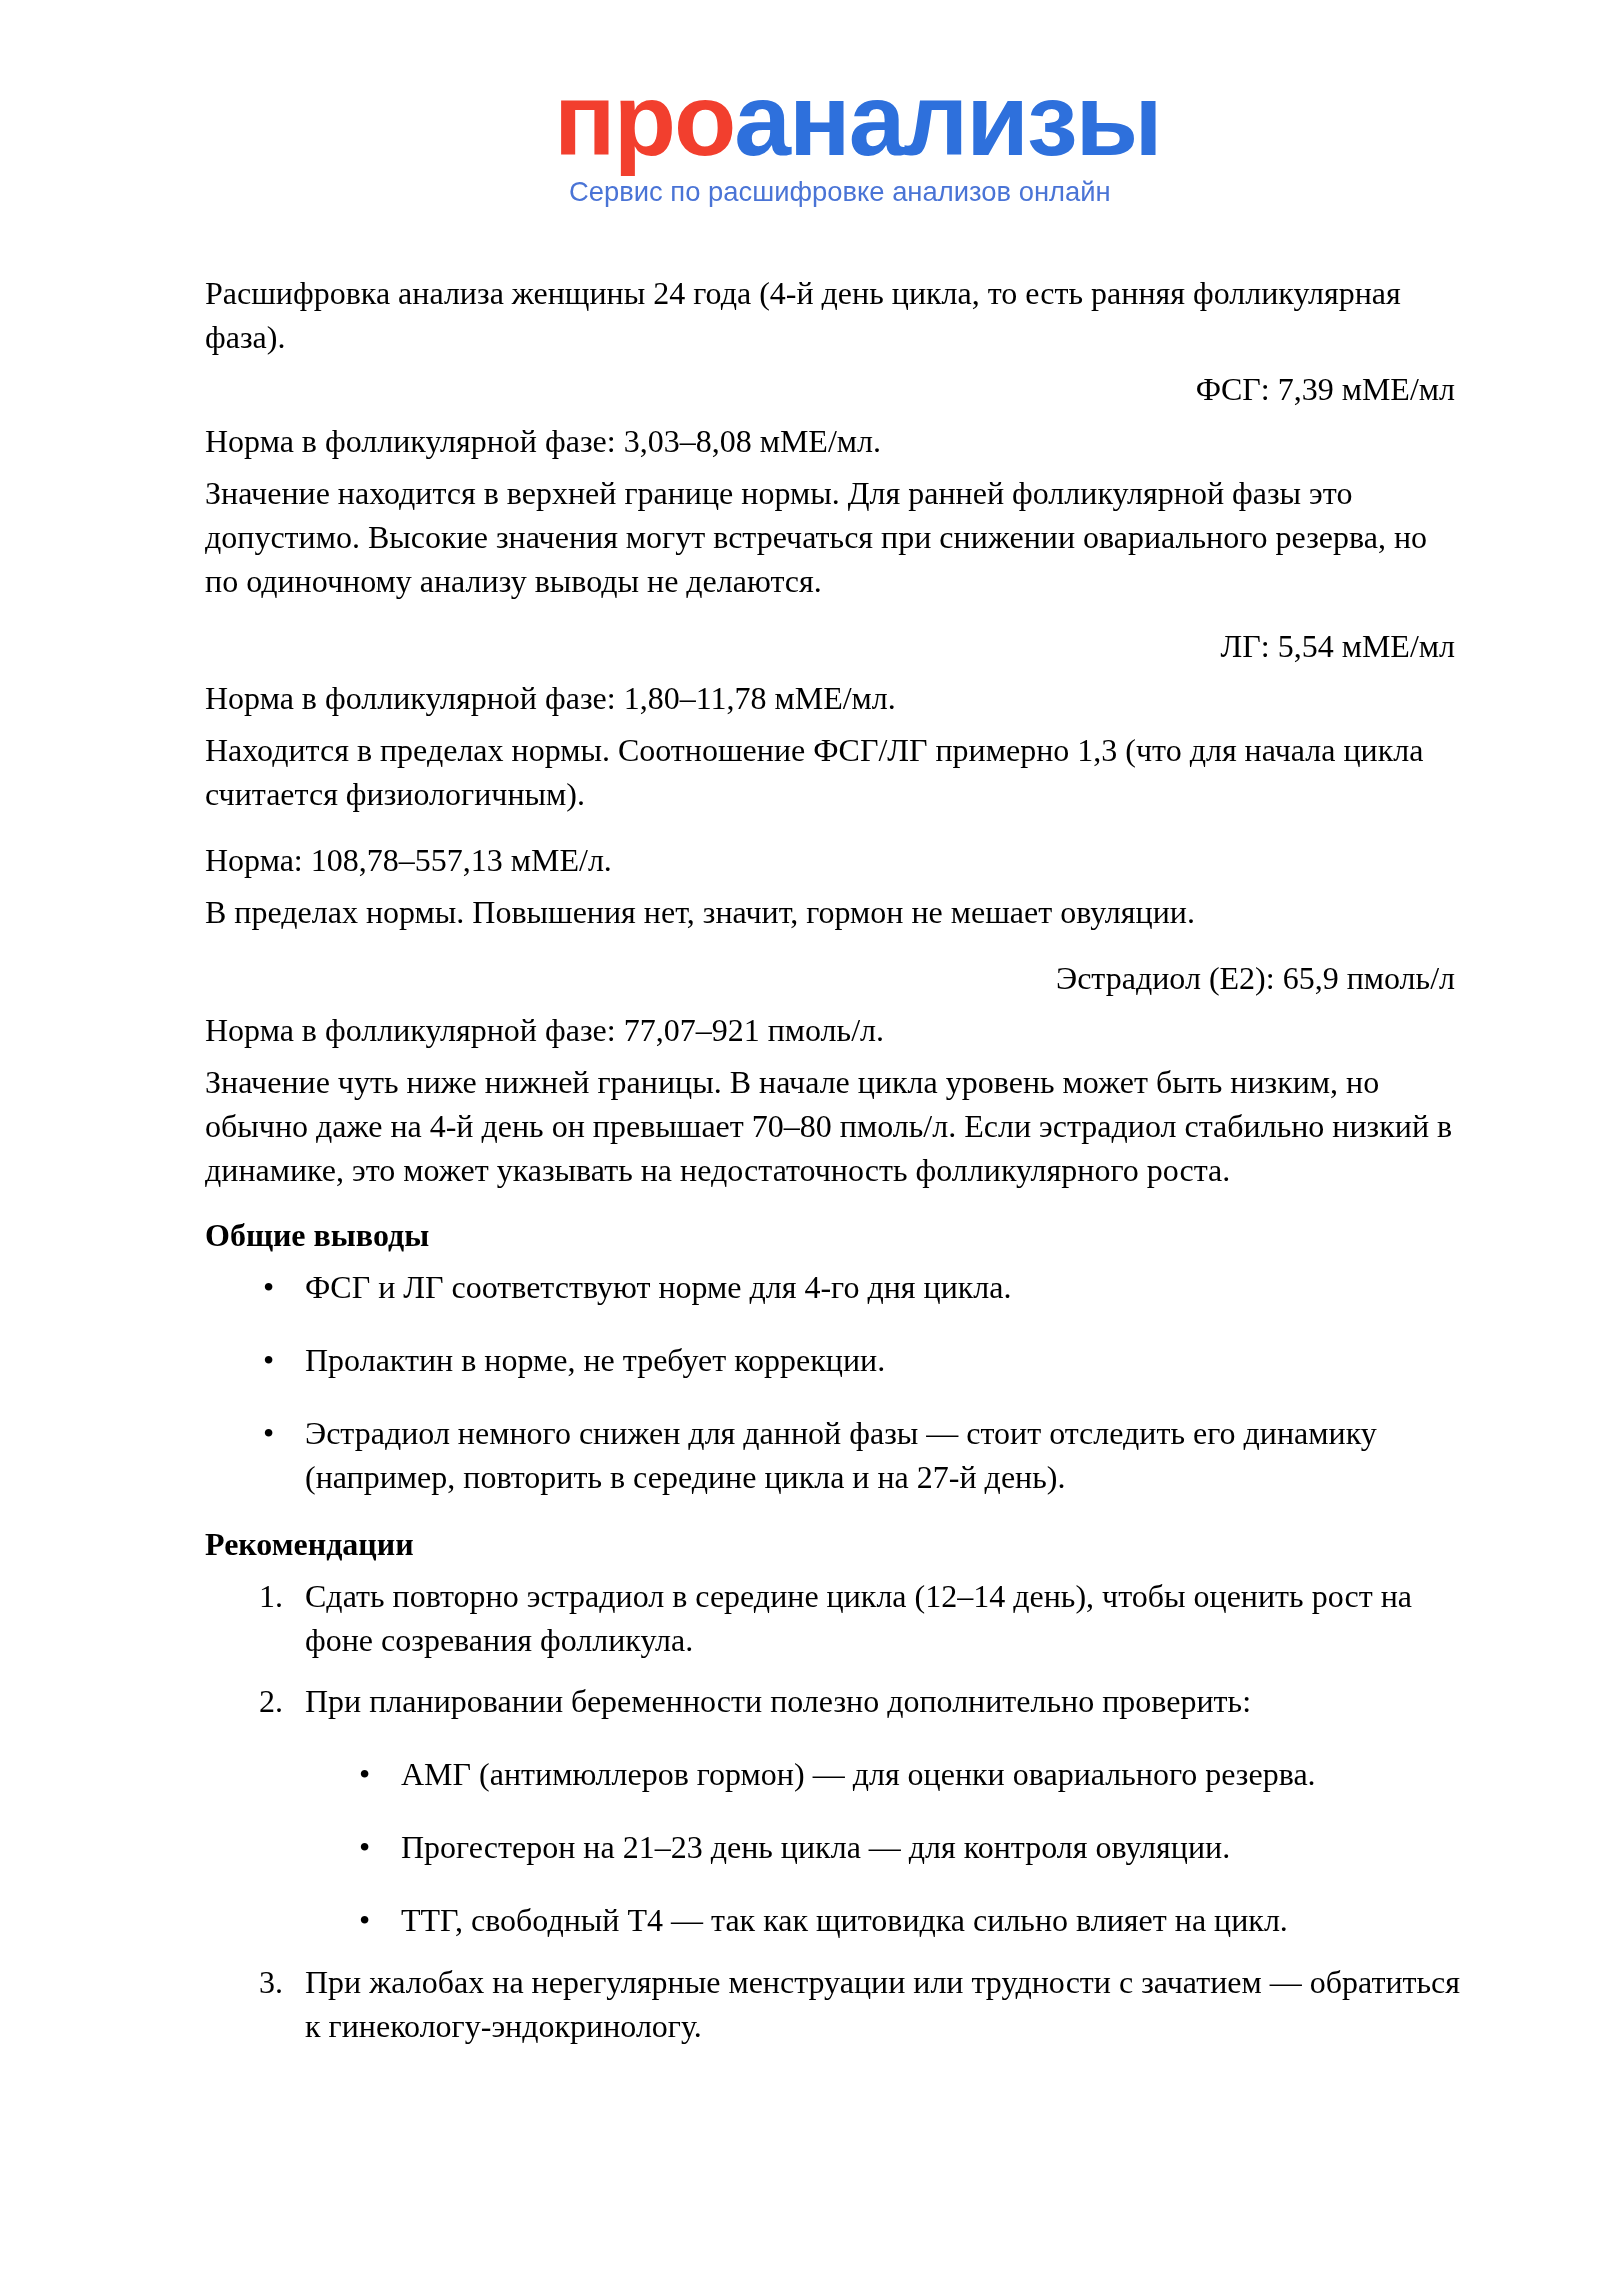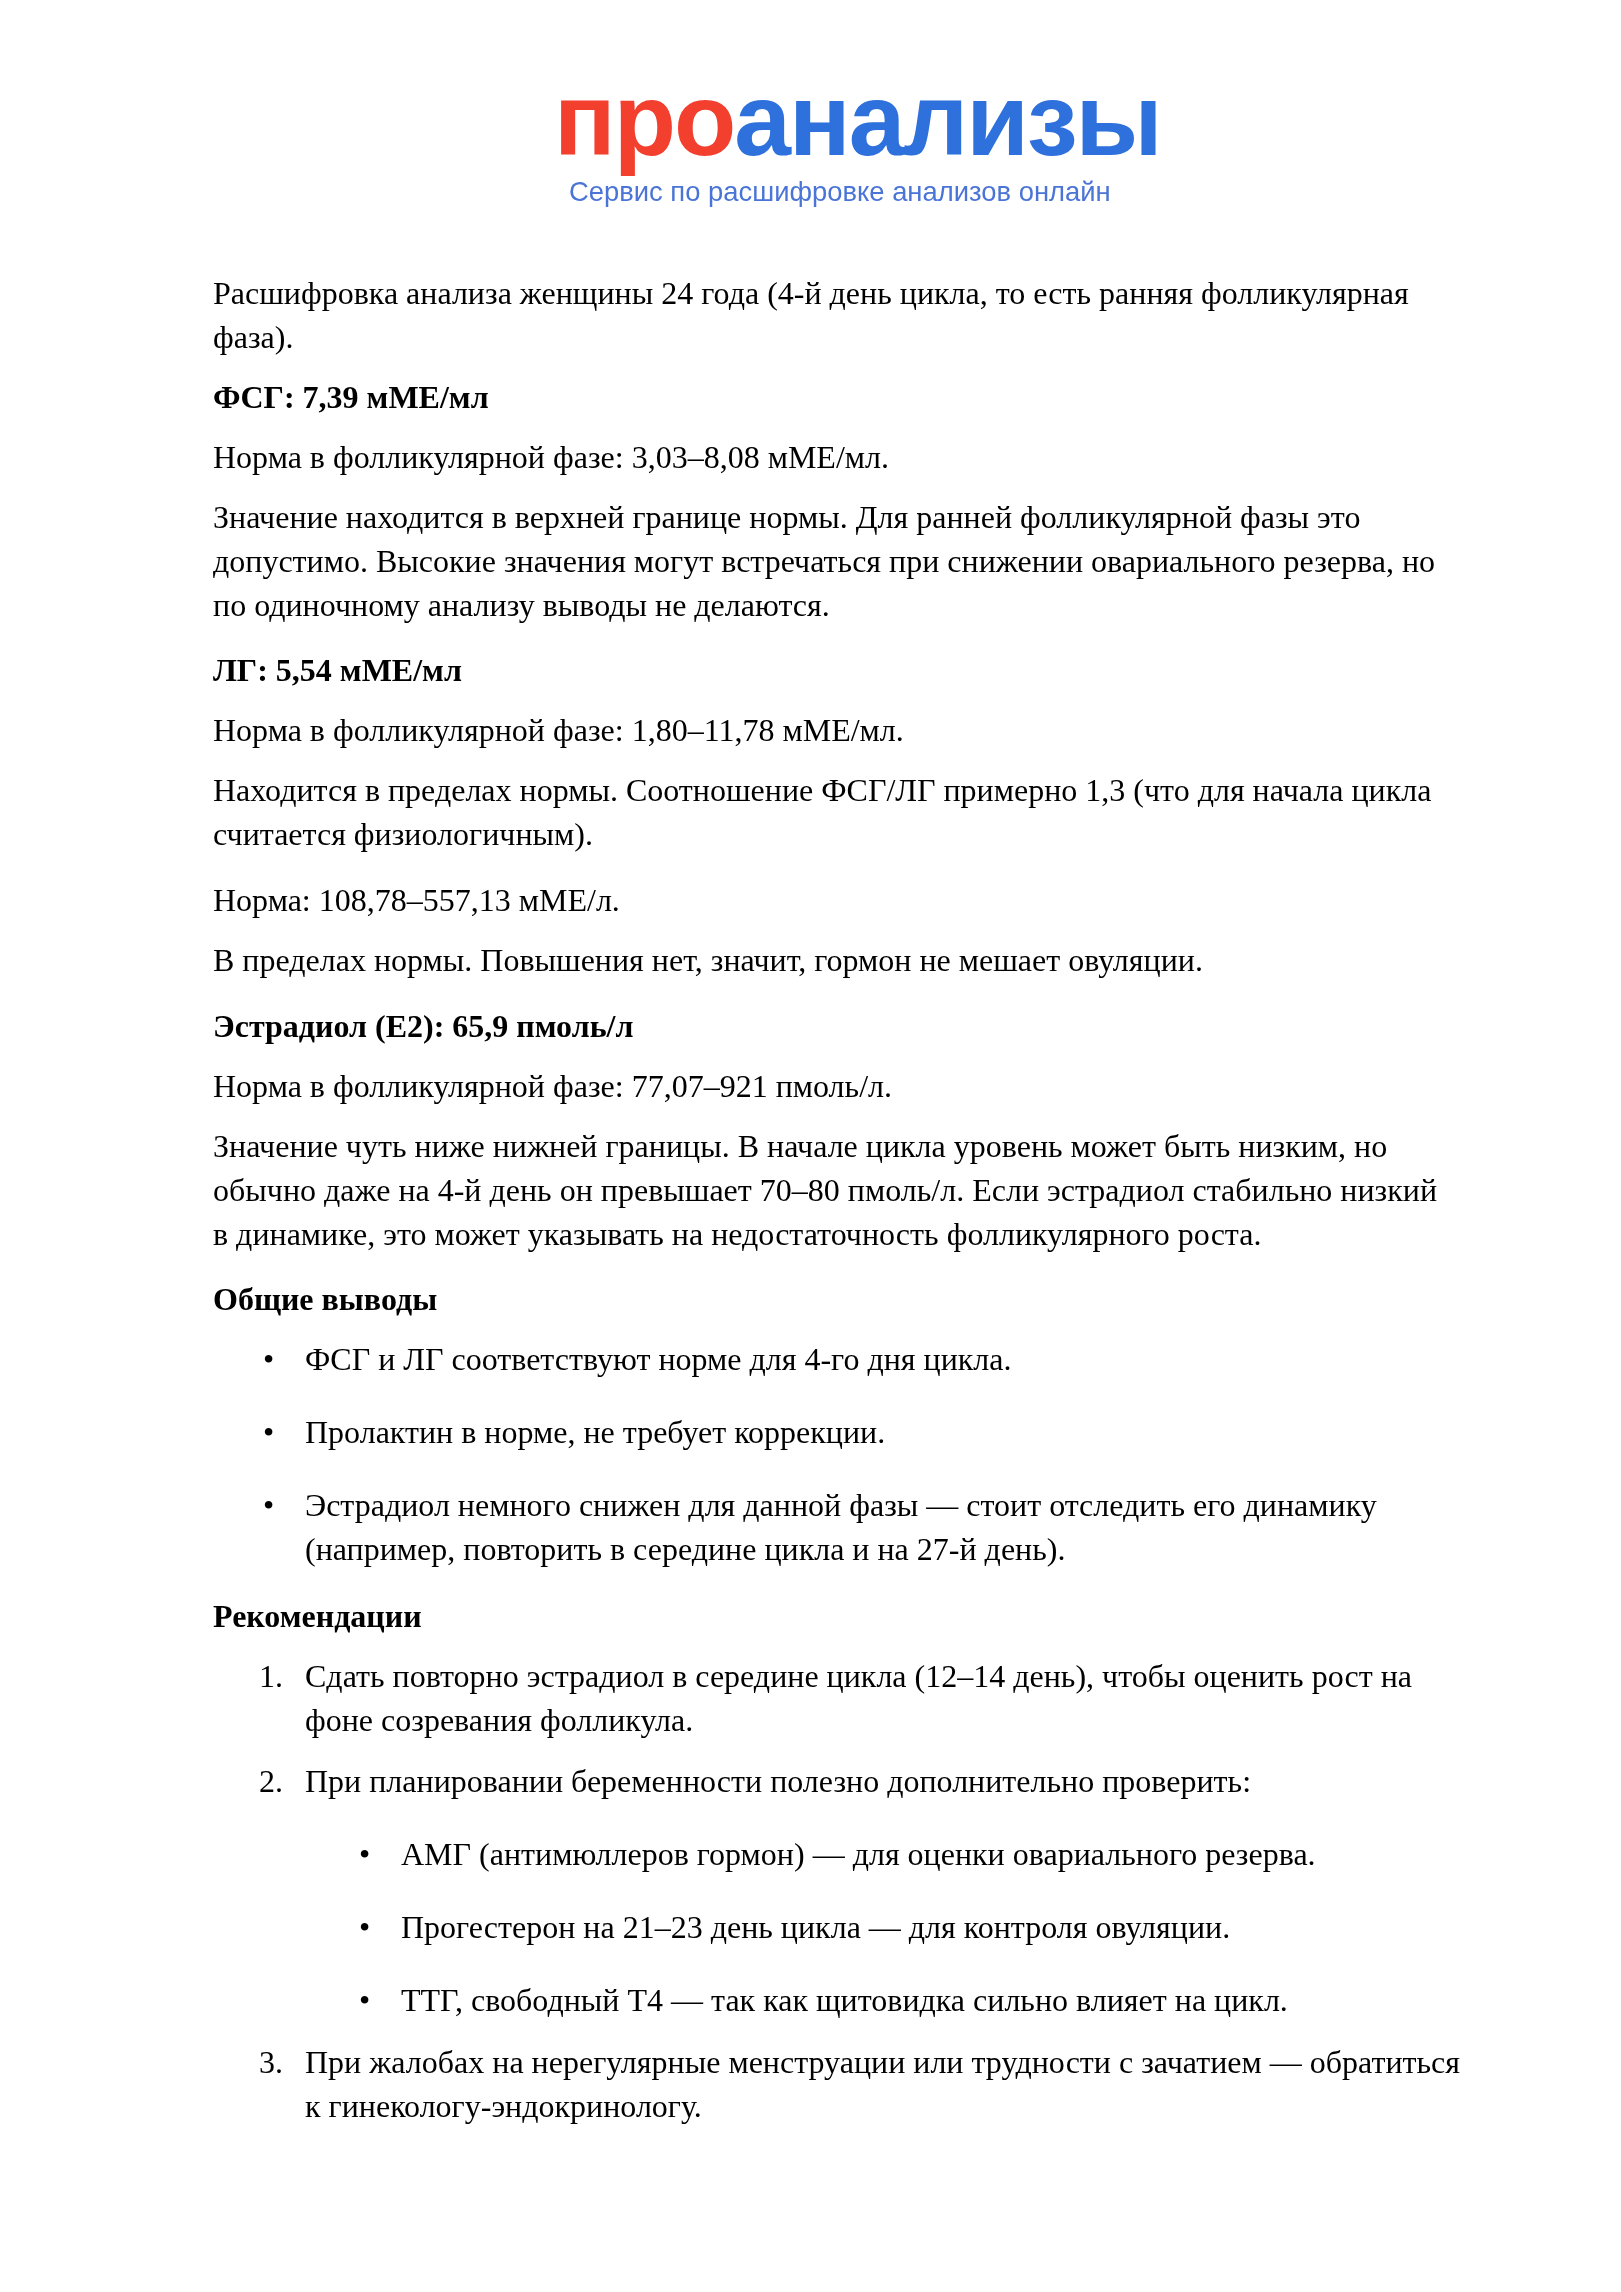--- a/index.html
+++ b/index.html
@@ -18,25 +18,25 @@
   .logo-analizy{color:#2e70dc;}
   .tagline{
     font-family:"Liberation Sans",sans-serif;font-size:27.4px;line-height:33px;
     color:#4a74d6;margin-top:3.9px;transform:translateX(9.8px);
   }
   
   .content{
     padding:0 154px;margin-top:63px;
     font-family:"Liberation Serif",serif;font-size:32px;line-height:44px;color:#000;
   }
-  .content p{margin:16px;}
+  .content p{margin:8px;}
   .b{font-weight:400;}
   .intro{margin-bottom:7.8px;}
   .section{margin-bottom:21.6px;}
-  .sec-h{font-weight:700;}
+  .sec-h{font-weight:400;text-align:right;}
   
   .concl{margin-bottom:22.5px;}
   .concl-h{font-weight:700;margin-bottom:17.6px;}
   ul.l1{list-style:none;margin:0;padding:0;}
   ul.l1>li{position:relative;padding-left:108px;margin-bottom:29px;}
   ul.l1>li:last-child{margin-bottom:0;}
   .marker1{position:absolute;left:66px;top:0;}
   
   .recs-h{font-weight:700;margin-bottom:3.9px;}
   ol.recs-list{list-style:none;margin:0;padding:0;}

